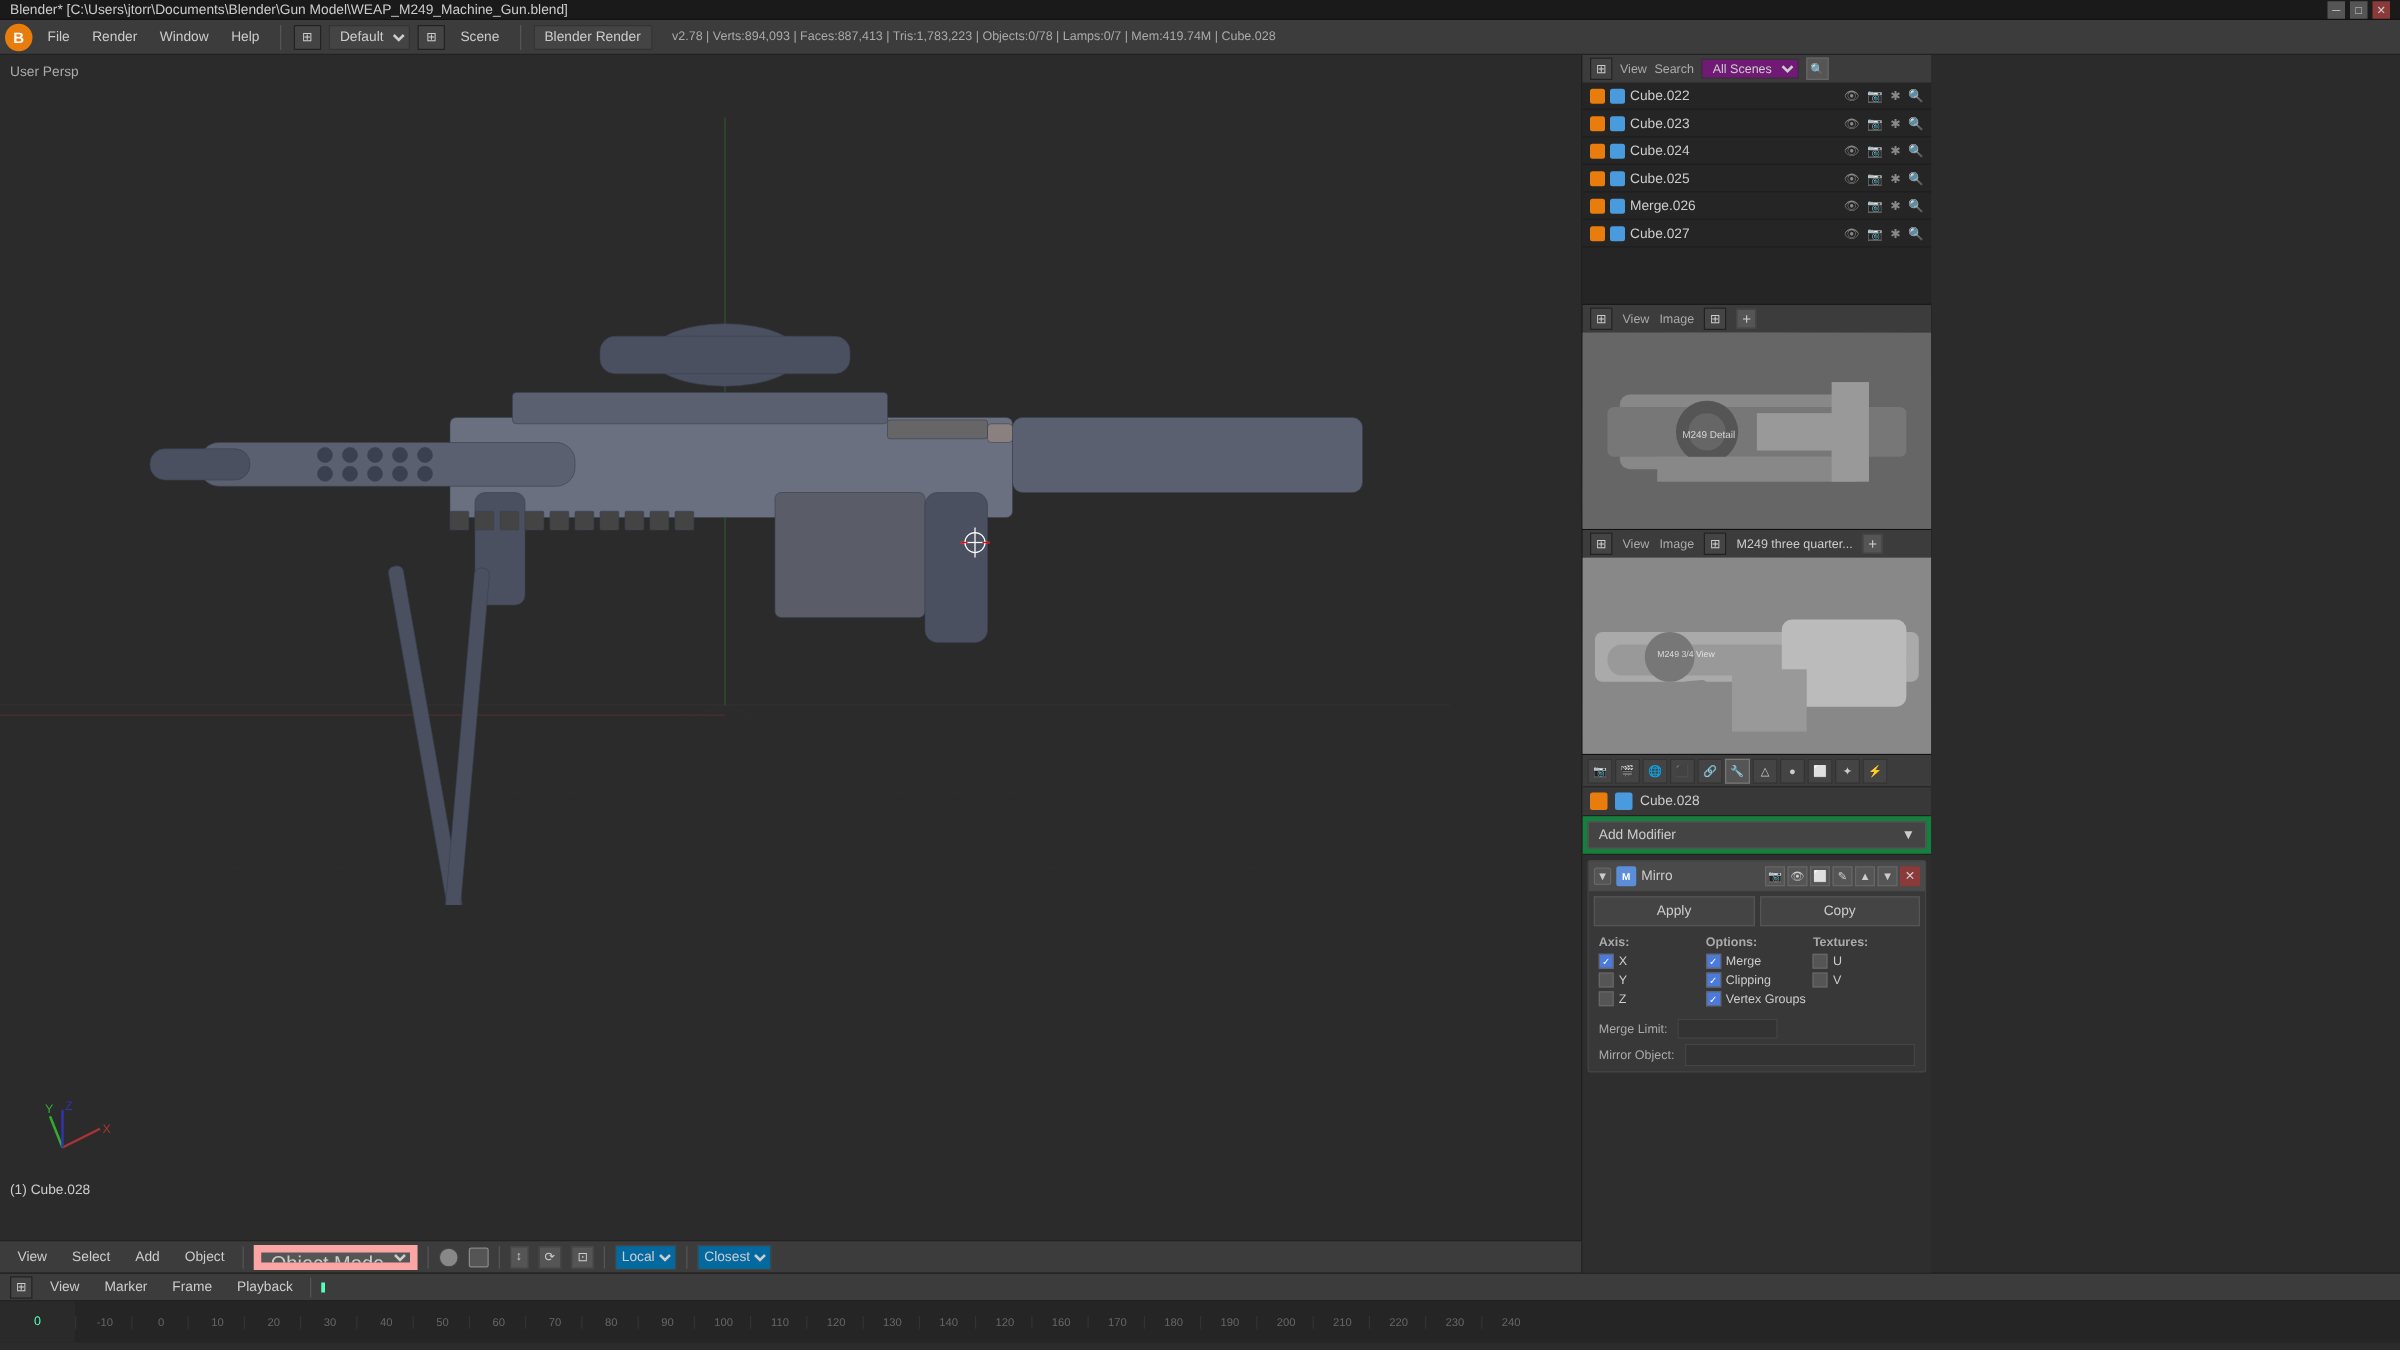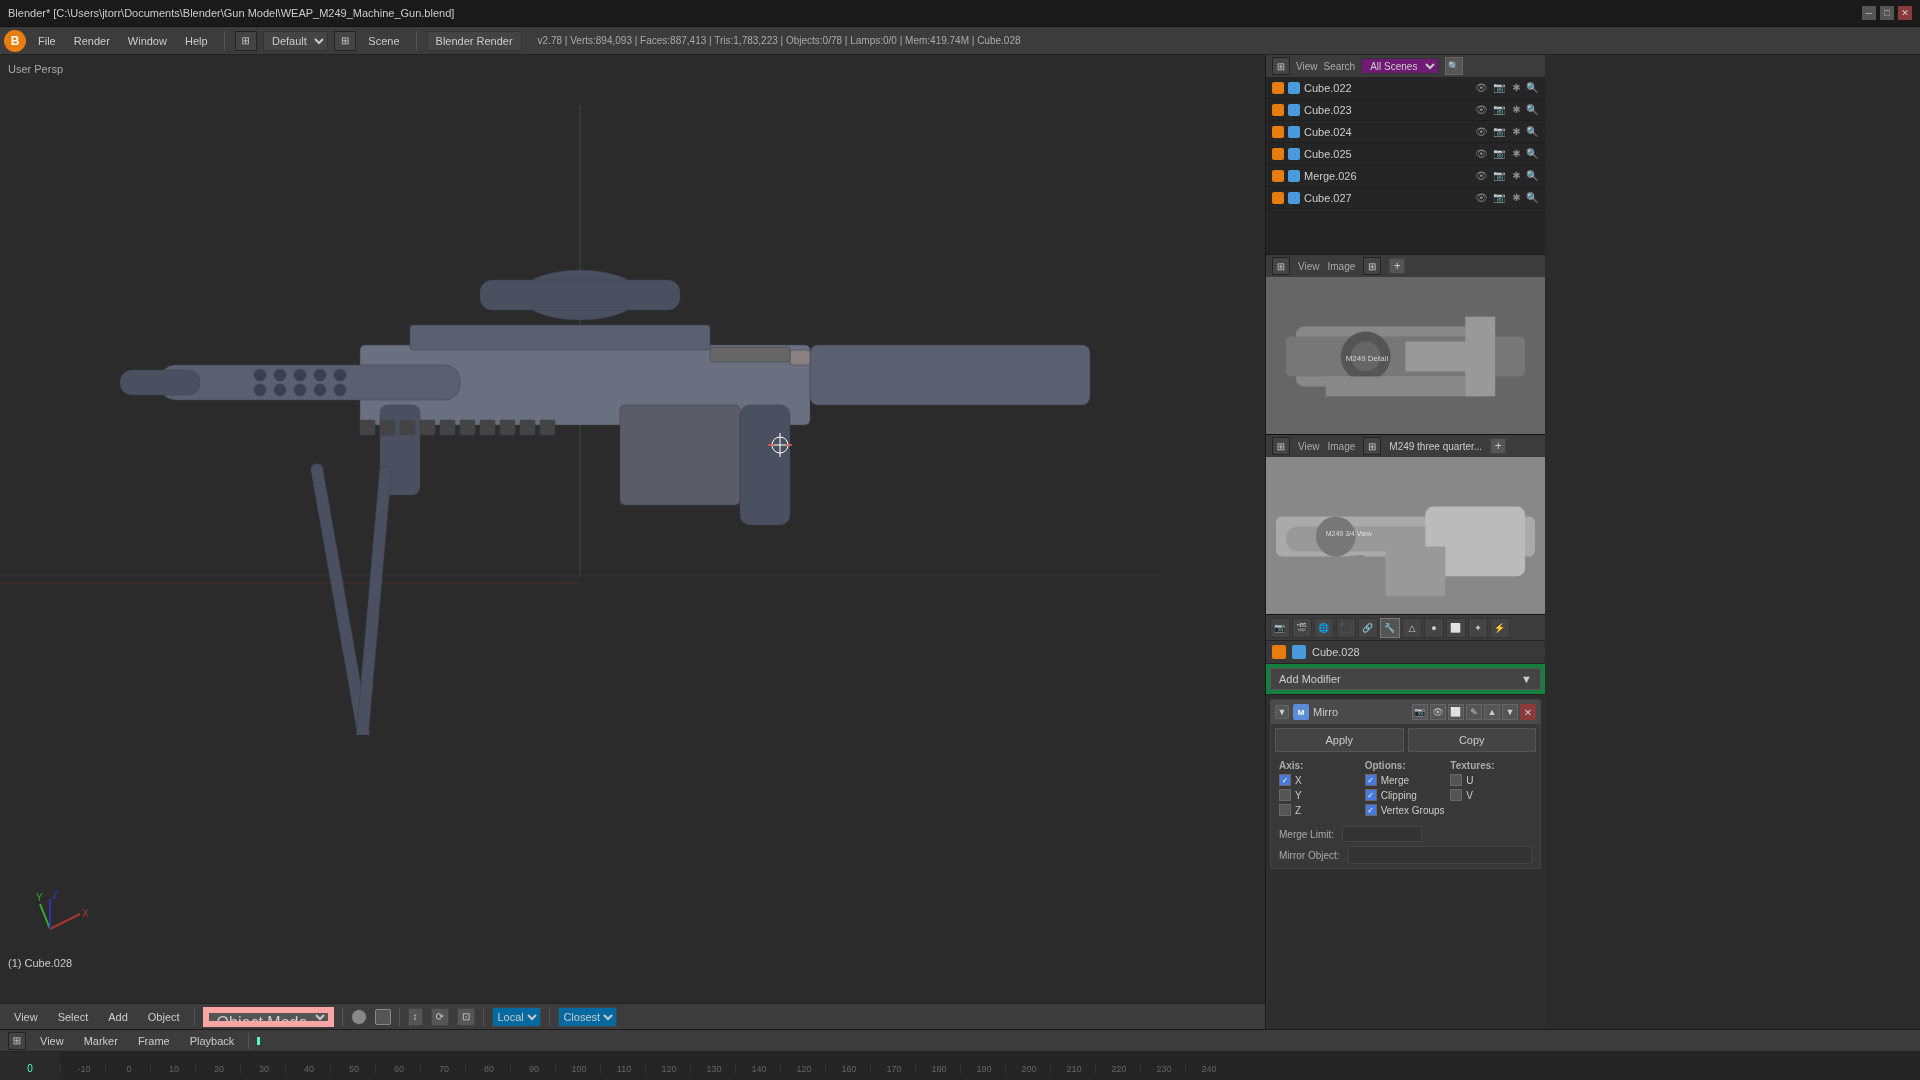--- a/index.html
+++ b/index.html
@@ -9,21 +9,21 @@
       background: #2b2b2b;
       font-family: 'Arial', sans-serif;
       font-size: 11px;
       color: #ccc;
       overflow: hidden;
       position: relative;
     }
 
     
     #title-bar {
-      height: 27px;
+      height: 16px;
       background: #1a1a1a;
       display: flex;
       align-items: center;
       justify-content: space-between;
       padding: 0 8px;
       border-bottom: 1px solid #111;
     }
     #title-text {
       color: #ccc;
       font-size: 11px;
@@ -725,21 +725,21 @@
   <span class="menu-item">Help</span>
   <div class="toolbar-separator"></div>
   <button class="editor-type-btn">⊞</button>
   <select class="layout-select">
     <option>Default</option>
   </select>
   <button class="editor-type-btn">⊞</button>
   <span class="menu-item">Scene</span>
   <div class="toolbar-separator"></div>
   <button class="render-engine-btn">Blender Render</button>
-  <span class="info-bar">v2.78 | Verts:894,093 | Faces:887,413 | Tris:1,783,223 | Objects:0/78 | Lamps:0/0 | Mem:419.74M | Cube.028</span>
+  <span class="info-bar">v2.78 | Verts:894,093 | Faces:887,413 | Tris:1,783,223 | Objects:0/78 | Lamps:0/7 | Mem:419.74M | Cube.028</span>
 </div>
 
 <div id="main-layout">
 
   <div id="viewport">
     <span class="viewport-label">User Persp</span>
 
     <svg class="grid-svg">
 
       <defs>

